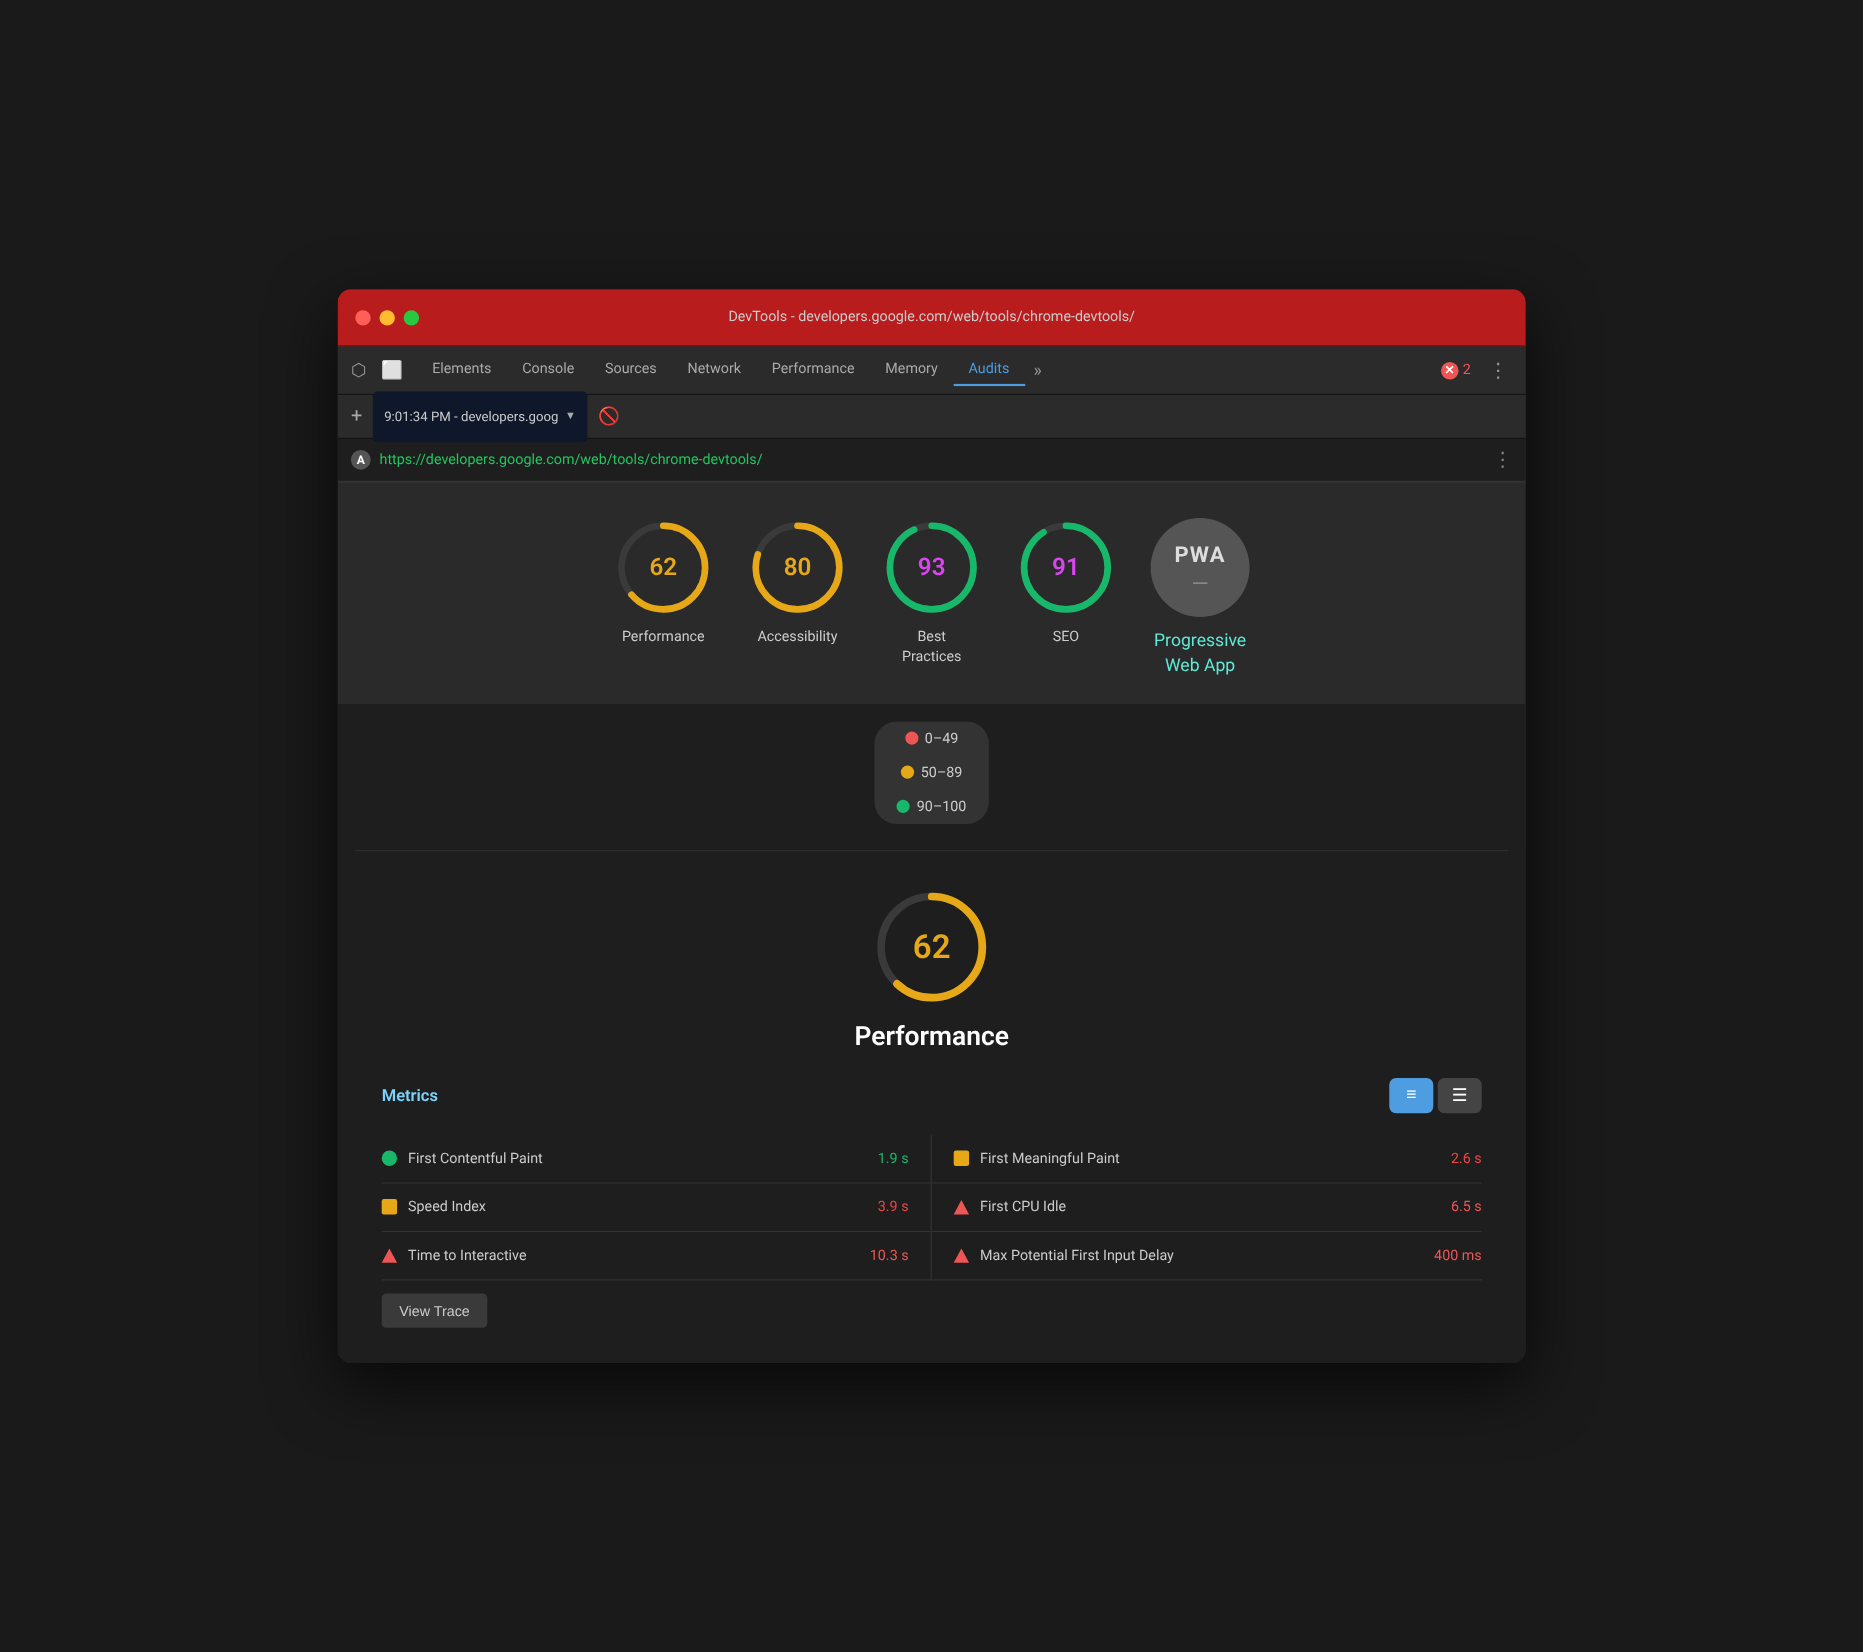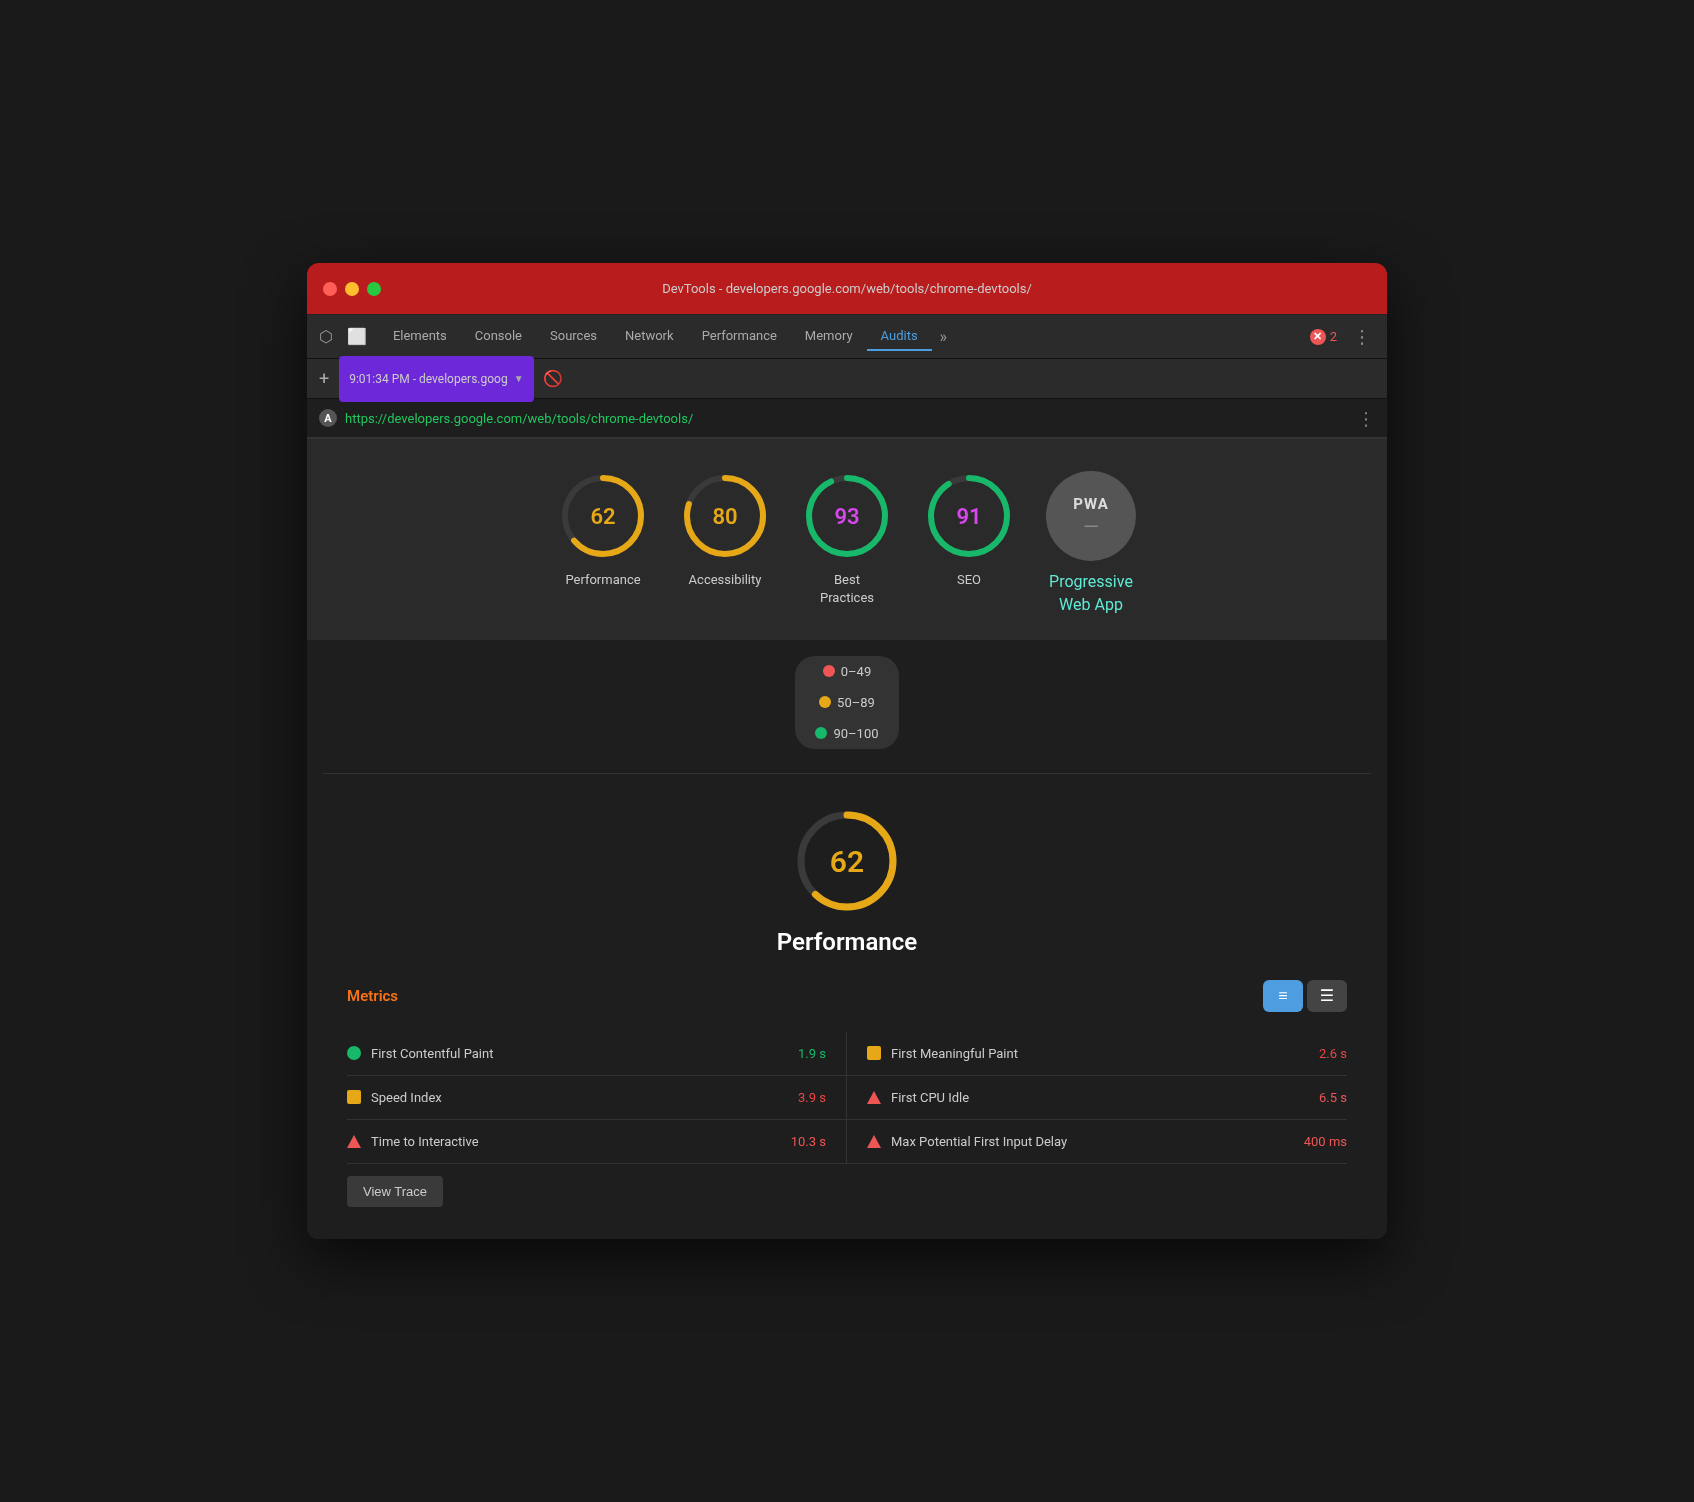--- a/index.html
+++ b/index.html
@@ -121,21 +121,21 @@
       padding: 0 12px;
       gap: 10px;
       border-bottom: 1px solid #111;
     }
     .address-plus {
       color: #aaa;
       font-size: 18px;
       cursor: pointer;
     }
     .address-tab-label {
-      background: #6d28d9;
+      background: #0f172a;
       color: #ccc;
       font-size: 12px;
       padding: 16px 10px;
       border-radius: 4px;
       display: flex;
       align-items: center;
       gap: 6px;
     }
     .address-tab-arrow { color: #aaa; font-size: 10px; }
     .address-block-icon {
@@ -234,21 +234,21 @@
       border-radius: 50%;
       background: #555;
       display: flex;
       flex-direction: column;
       align-items: center;
       justify-content: center;
       gap: 4px;
     }
     .pwa-text {
       color: #ddd;
-      font-size: 15px;
+      font-size: 20px;
       font-weight: bold;
       letter-spacing: 1px;
     }
     .pwa-dash {
       color: #888;
       font-size: 20px;
       line-height: 1;
     }
     
     .legend-bar {
@@ -324,21 +324,21 @@
     }
     
     .metrics-header {
       display: flex;
       align-items: center;
       justify-content: space-between;
       margin-bottom: 16px;
       padding-bottom: 4px;
     }
     .metrics-title {
-      color: #f97316;
+      color: #7dd3fc;
       font-size: 15px;
       font-weight: 600;
     }
     .metrics-toggle {
       display: flex;
       gap: 4px;
     }
     .toggle-btn {
       width: 40px;
       height: 32px;

